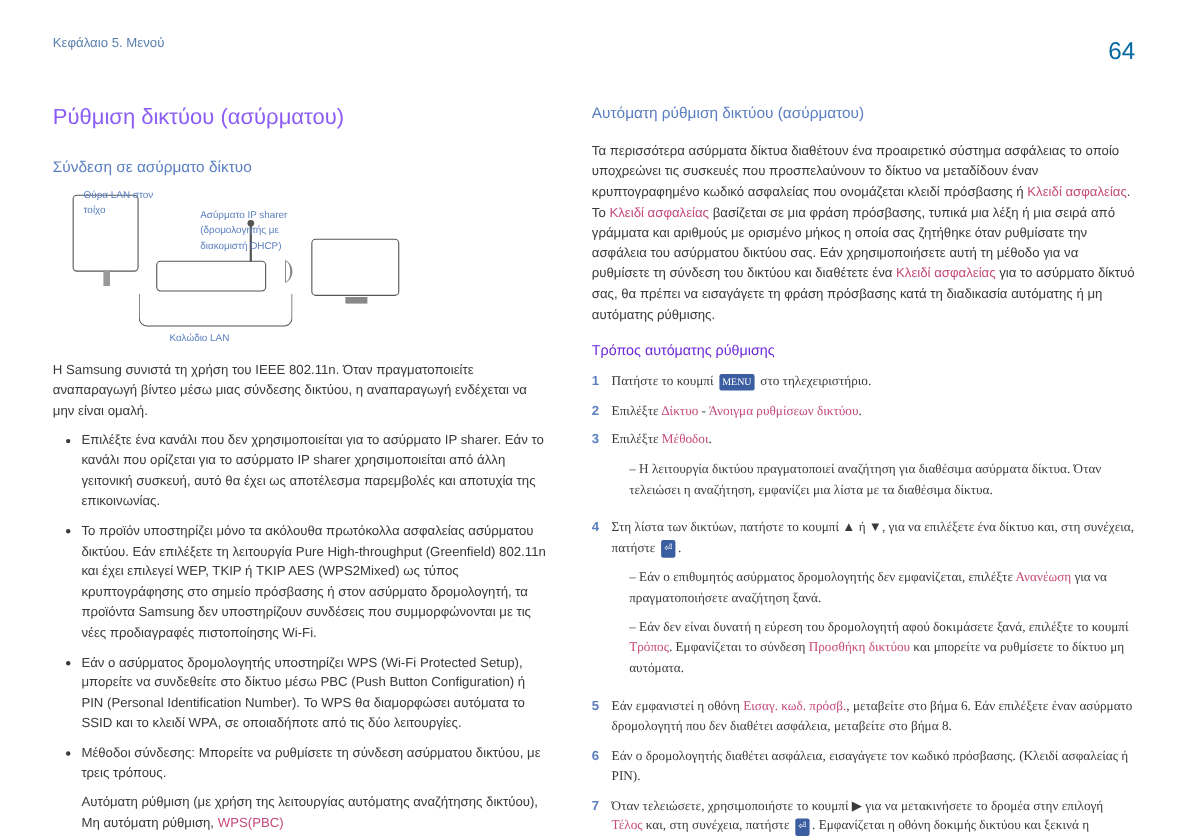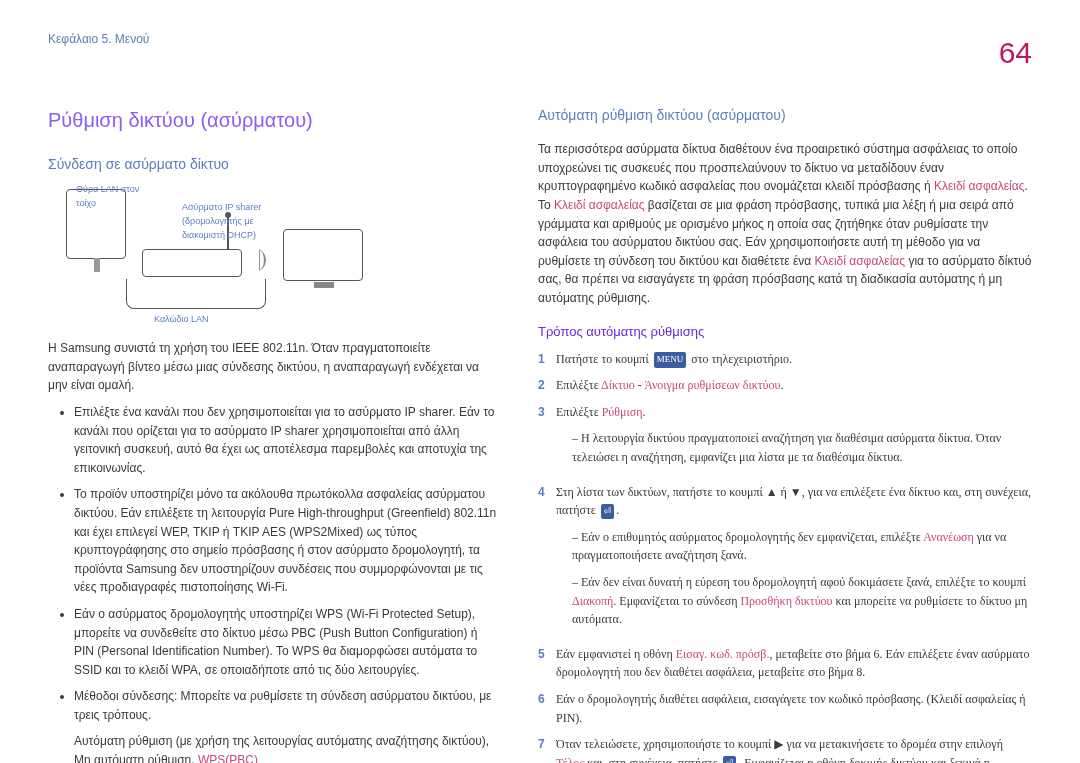--- a/index.html
+++ b/index.html
@@ -18,22 +18,22 @@
     display: flex;
     justify-content: space-between;
     align-items: flex-start;
     margin-bottom: 28px;
   }
   .chapter {
     color: #5a7fae;
     font-size: 12px;
   }
   .page-num {
-    color: #be185d;
-    font-size: 30px;
+    color: #0369a1;
+    font-size: 22px;
     font-weight: 300;
   }
   .columns {
     display: flex;
     gap: 40px;
   }
   .col-left {
     flex: 0 0 450px;
   }
   .col-right {
@@ -230,33 +230,33 @@
         <span class="step-num">1</span>
         <span class="step-body"><span>Πατήστε το κουμπί </span><span class="btn-tag">MENU</span><span> στο τηλεχειριστήριο.</span></span>
       </li>
       <li>
         <span class="step-num">2</span>
         <span class="step-body"><span>Επιλέξτε </span><span class="accent">Δίκτυο</span><span> - </span><span class="accent">Άνοιγμα ρυθμίσεων δικτύου</span><span>.</span></span>
       </li>
       <li>
         <span class="step-num">3</span>
         <span class="step-body">
-          <span>Επιλέξτε </span><span class="accent">Ρύθμιση</span><span>.</span>
+          <span>Επιλέξτε </span><span class="accent">Μέθοδοι</span><span>.</span>
           <ul class="sub-ul" style="margin-top:8px">
             <li>Η λειτουργία δικτύου πραγματοποιεί αναζήτηση για διαθέσιμα ασύρματα δίκτυα. Όταν τελειώσει η αναζήτηση, εμφανίζει μια λίστα με τα διαθέσιμα δίκτυα.</li>
           </ul>
         </span>
       </li>
       <li>
         <span class="step-num">4</span>
         <span class="step-body">
           <span>Στη λίστα των δικτύων, πατήστε το κουμπί ▲ ή ▼, για να επιλέξετε ένα δίκτυο και, στη συνέχεια, πατήστε </span><span class="btn-tag">⏎</span><span>.</span>
           <ul class="sub-ul" style="margin-top:8px">
             <li><span>Εάν ο επιθυμητός ασύρματος δρομολογητής δεν εμφανίζεται, επιλέξτε </span><span class="accent">Ανανέωση</span><span> για να πραγματοποιήσετε αναζήτηση ξανά.</span></li>
-            <li><span>Εάν δεν είναι δυνατή η εύρεση του δρομολογητή αφού δοκιμάσετε ξανά, επιλέξτε το κουμπί </span><span class="accent">Διακοπή</span><span>. Εμφανίζεται το σύνδεση </span><span class="accent">Προσθήκη δικτύου</span><span> και μπορείτε να ρυθμίσετε το δίκτυο μη αυτόματα.</span></li>
+            <li><span>Εάν δεν είναι δυνατή η εύρεση του δρομολογητή αφού δοκιμάσετε ξανά, επιλέξτε το κουμπί </span><span class="accent">Τρόπος</span><span>. Εμφανίζεται το σύνδεση </span><span class="accent">Προσθήκη δικτύου</span><span> και μπορείτε να ρυθμίσετε το δίκτυο μη αυτόματα.</span></li>
           </ul>
         </span>
       </li>
       <li>
         <span class="step-num">5</span>
         <span class="step-body"><span>Εάν εμφανιστεί η οθόνη </span><span class="accent">Εισαγ. κωδ. πρόσβ.</span><span>, μεταβείτε στο βήμα 6. Εάν επιλέξετε έναν ασύρματο δρομολογητή που δεν διαθέτει ασφάλεια, μεταβείτε στο βήμα 8.</span></span>
       </li>
       <li>
         <span class="step-num">6</span>
         <span class="step-body">Εάν ο δρομολογητής διαθέτει ασφάλεια, εισαγάγετε τον κωδικό πρόσβασης. (Κλειδί ασφαλείας ή PIN).</span>

